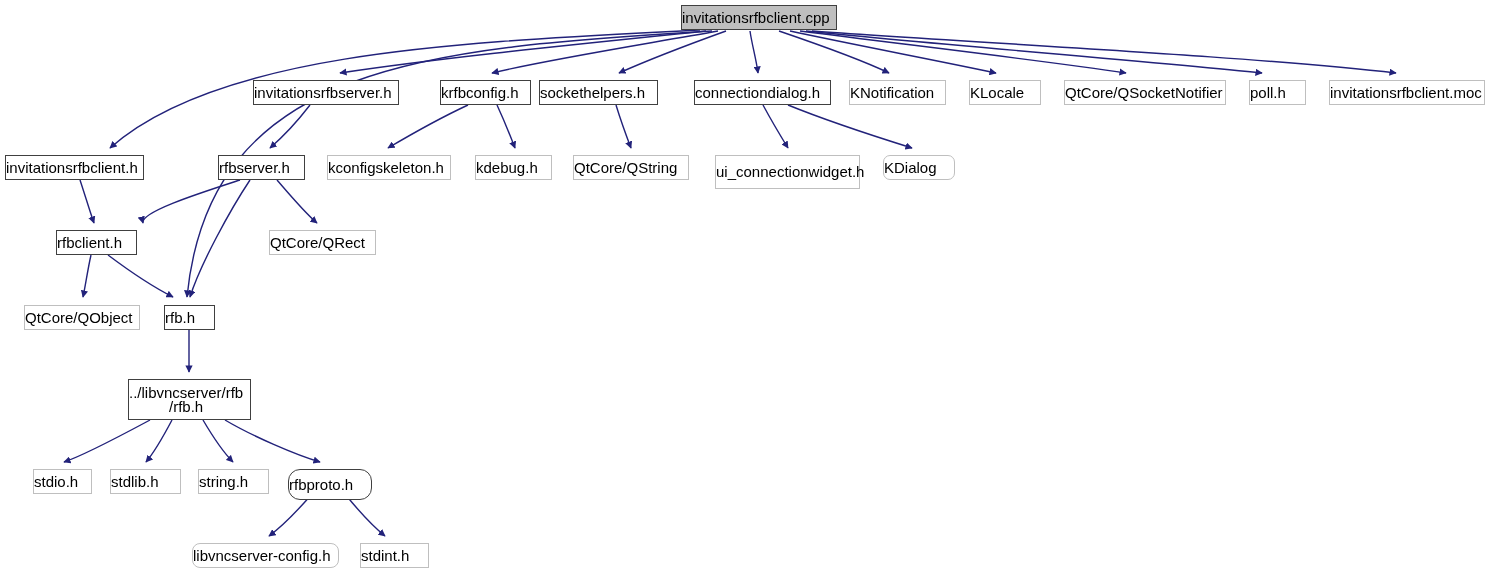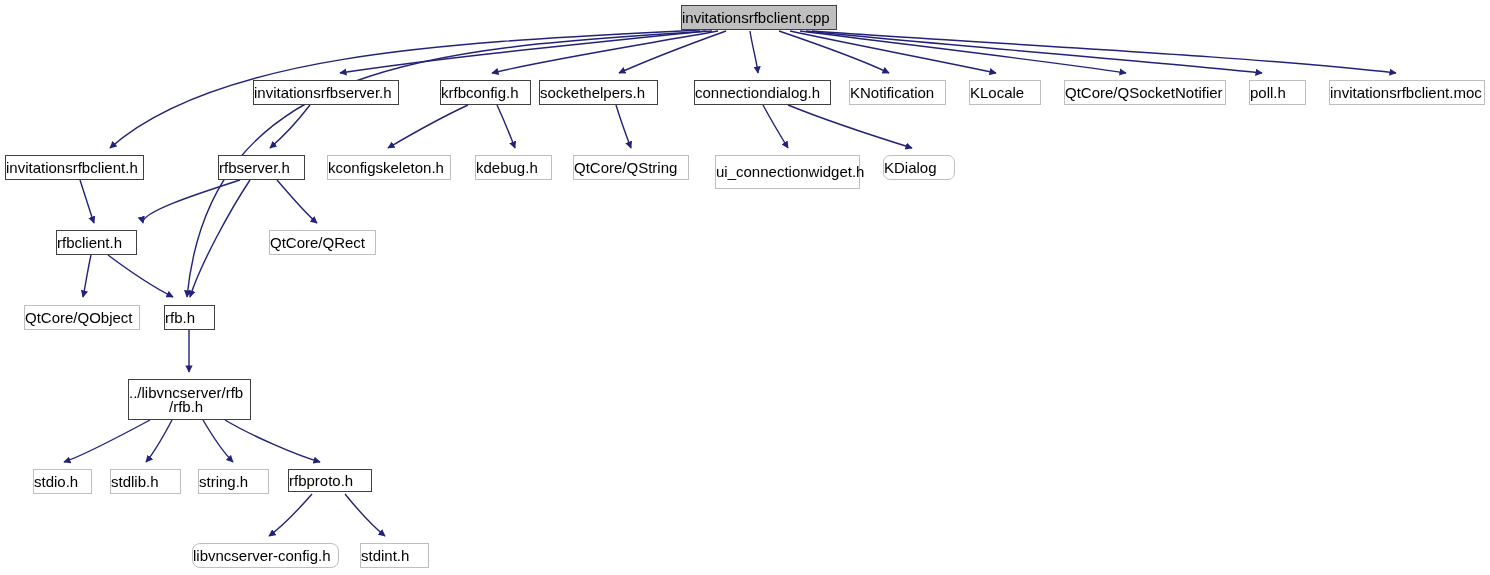--- a/index.html
+++ b/index.html
@@ -76,17 +76,17 @@
       <div class="node" style="left: 883px; top: 155px; width: 72px; height: 25px; border-radius: 7px;"><span>KDialog</span></div>
       <div class="node strong" style="left: 56px; top: 230px; width: 81px; height: 25px;"><span>rfbclient.h</span></div>
       <div class="node" style="left: 269px; top: 230px; width: 107px; height: 25px;"><span>QtCore/QRect</span></div>
       <div class="node" style="left: 24px; top: 305px; width: 116px; height: 25px;"><span>QtCore/QObject</span></div>
       <div class="node strong" style="left: 164px; top: 305px; width: 51px; height: 25px;"><span>rfb.h</span></div>
       <div class="node strong" style="left: 128px; top: 379px; width: 123px; height: 41px;"><span>../libvncserver/rfb
 /rfb.h</span></div>
       <div class="node" style="left: 25px; top: 469px; width: 59px; height: 25px; margin-left: 8px;"><span>stdio.h</span></div>
       <div class="node" style="left: 110px; top: 469px; width: 71px; height: 25px;"><span>stdlib.h</span></div>
       <div class="node" style="left: 198px; top: 469px; width: 71px; height: 25px;"><span>string.h</span></div>
-      <div class="node strong" style="left: 288px; top: 469px; width: 84px; height: 23px;"><span>rfbproto.h</span></div>
+      <div class="node strong" style="left: 288px; top: 469px; width: 84px; height: 31px; border-radius: 12px;"><span>rfbproto.h</span></div>
       <div class="node" style="left: 192px; top: 543px; width: 147px; height: 25px; border-radius: 8px;"><span>libvncserver-config.h</span></div>
       <div class="node" style="left: 360px; top: 543px; width: 69px; height: 25px;"><span>stdint.h</span></div>
     </div>
 </div>
 
 </body></html>

